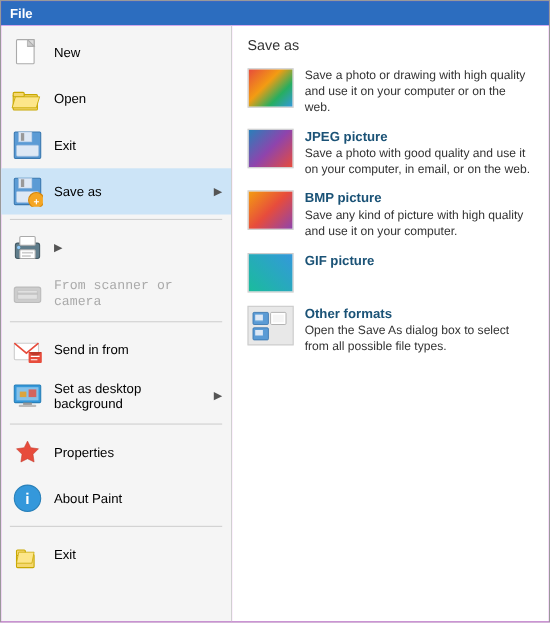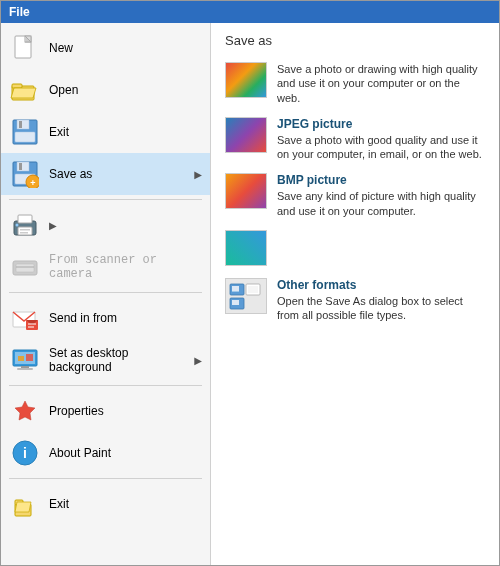--- a/index.html
+++ b/index.html
@@ -321,20 +321,21 @@
         <div class="thumb thumb-bmp"></div>
         <div class="text-block">
           <div class="title">BMP picture</div>
           <div class="desc">Save any kind of picture with high quality and use it on your computer.</div>
         </div>
       </div>
 
       <div class="format-item">
         <div class="thumb thumb-gif"></div>
         <div class="text-block">
+          <div class="title">GIF picture</div>
         </div>
       </div>
 
       <div class="format-item">
         <div class="thumb thumb-other">
           <svg width="36" height="28" viewBox="0 0 36 28">
             <rect x="2" y="2" width="14" height="11" rx="1" fill="#5b9bd5" stroke="#3a78b0" stroke-width="0.8"></rect>
             <rect x="4" y="4" width="7" height="5" fill="#dde8f5"></rect>
             <rect x="4" y="9" width="7" height="1" fill="#a0c8e8"></rect>
             <rect x="18" y="2" width="14" height="11" rx="1" fill="white" stroke="#aaa" stroke-width="0.8"></rect>

